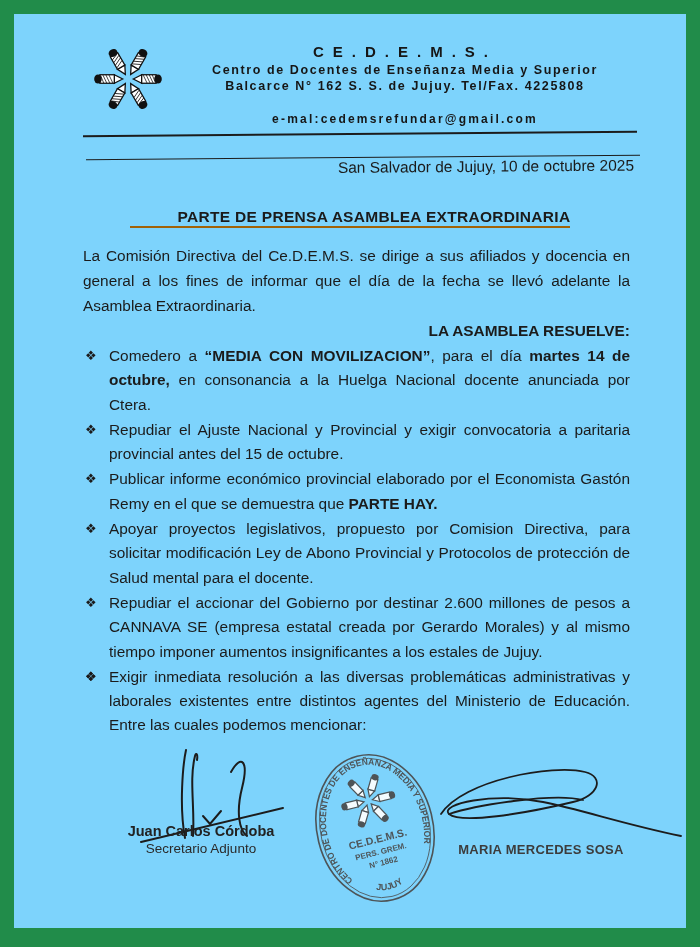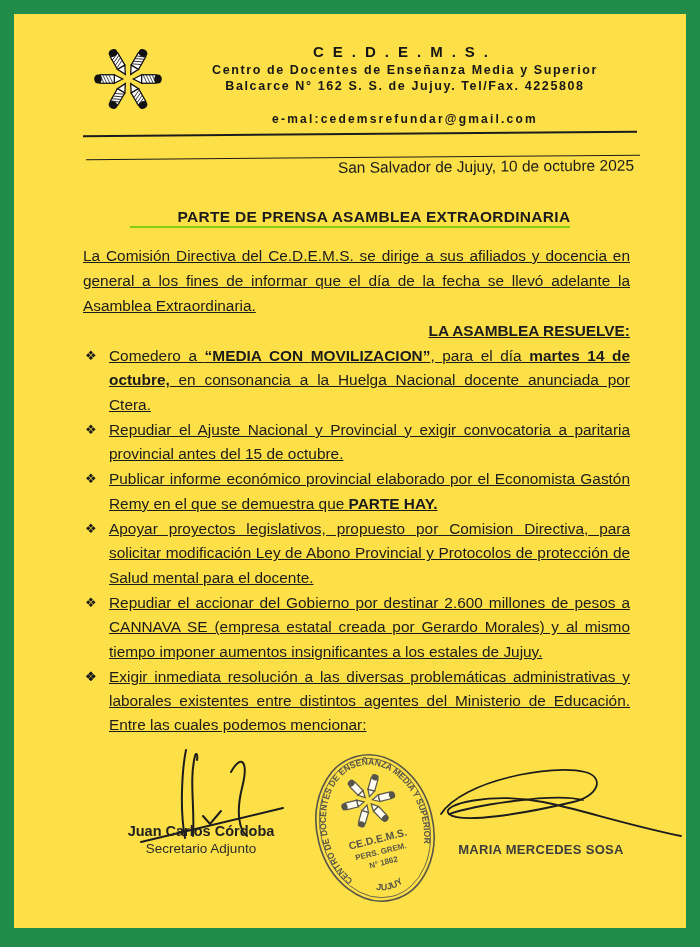--- a/index.html
+++ b/index.html
@@ -2,39 +2,39 @@
 <html><head>
 <meta charset="utf-8">
 <style>
   * { margin:0; padding:0; box-sizing:border-box; }
   html,body { width:700px; }
   body { font-family:"Liberation Sans", sans-serif; background:#fff; }
   .page {
     position:relative; width:700px; height:947px;
     border-style:solid; border-color:#218c4a;
     border-width:14px 14px 19px 14px;
-    background:#fde047; overflow:hidden;
+    background:#7dd3fc; overflow:hidden;
     color:#1b1b1b;
   }
   
   .letterhead { position:relative; margin-top:29px; height:86px; }
   .lh-logo { position:absolute; left:76px; top:-2px; width:76px; height:76px; }
   .lh-text { position:absolute; left:150px; right:40px; top:0; text-align:center; }
   .lh-abbr  { font-weight:bold; font-size:15px; letter-spacing:9px; color:#161616; }
   .lh-line  { font-weight:bold; font-size:12.5px; letter-spacing:1.6px; margin-top:2.5px; color:#161616; }
   .lh-email { font-weight:bold; font-size:12px; letter-spacing:2.2px; margin-top:19px; color:#161616; }
   
   .rule1 { border:none; border-top:2px solid #1c1c1c; margin:4px 49px 0 69px; transform:rotate(-0.45deg); }
   .rule2 { border:none; border-top:1.6px solid #1c1c1c; margin:22px 46px 0 72px; transform:rotate(-0.45deg); }
   .dateline { margin:1px 52px 0 0; text-align:right; font-size:15.5px; transform:rotate(-0.45deg); }
   
   .doc-title { margin-top:31px; text-align:center; font-size:15.5px; font-weight:bold; letter-spacing:0.3px; }
-  .doc-title span { border-bottom:2px solid #84cc16; padding-bottom:1px;padding-left:48px; }
+  .doc-title span { border-bottom:2px solid #a16207; padding-bottom:1px;padding-left:48px; }
   
-  .content { margin:17px 56px 0 69px; font-size:15.4px; line-height:25px; text-align:justify;text-decoration:underline; }
+  .content { margin:17px 56px 0 69px; font-size:15.4px; line-height:25px; text-align:justify; }
   .resolve { font-weight:bold; text-align:right; }
   ul.resolution-list { list-style:none; margin-top:1px; }
   ul.resolution-list li { position:relative; padding-left:26px; margin-bottom:1px; line-height:24.3px; }
   ul.resolution-list .marker { position:absolute; left:2px; top:0; font-size:13px; }
   
   .sig-area { position:relative; height:200px; margin:6px 40px 0 69px; }
   .sig-left-strokes { position:absolute; left:40px; top:2px; width:180px; height:100px; }
   .sig-left-text { position:absolute; left:18px; top:78px; width:200px; text-align:center; line-height:18px; }
   .sig-name { font-size:14.5px; font-weight:bold; color:#222; }
   .sig-role { font-size:13.5px; color:#2a2a2a; }

